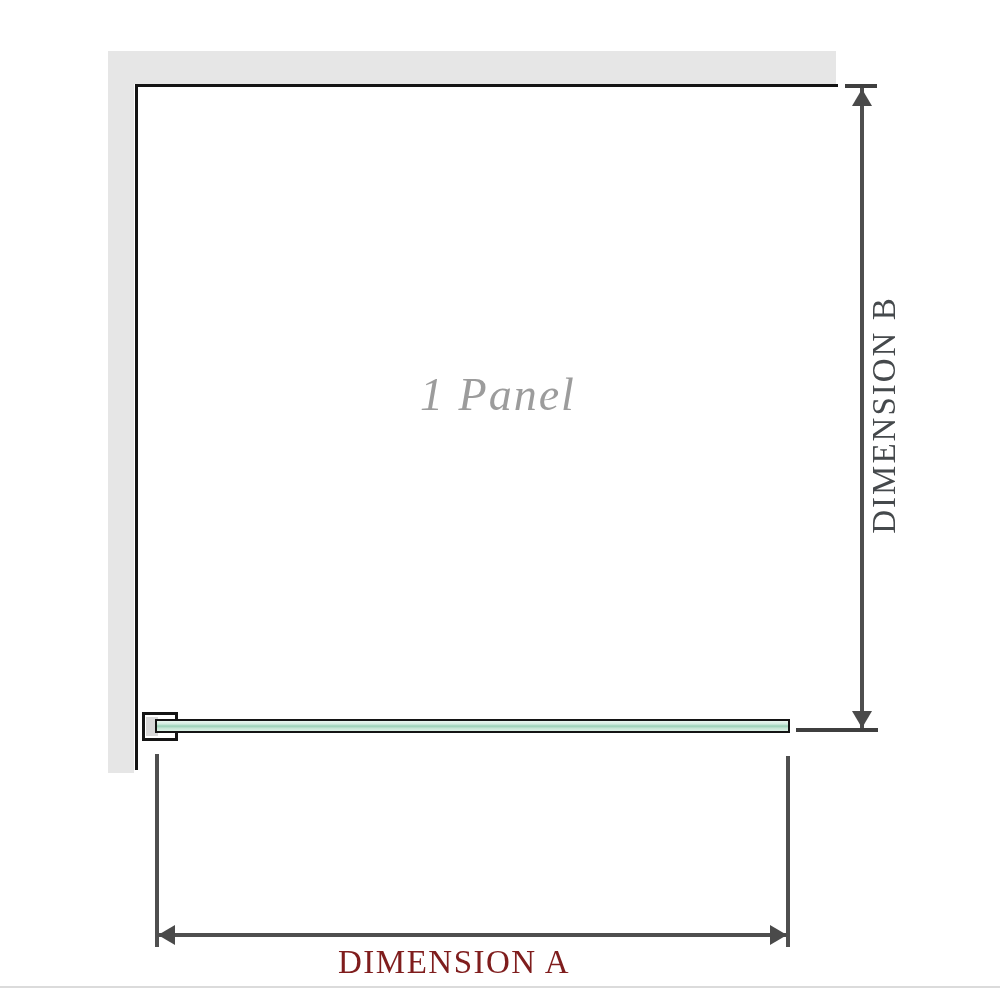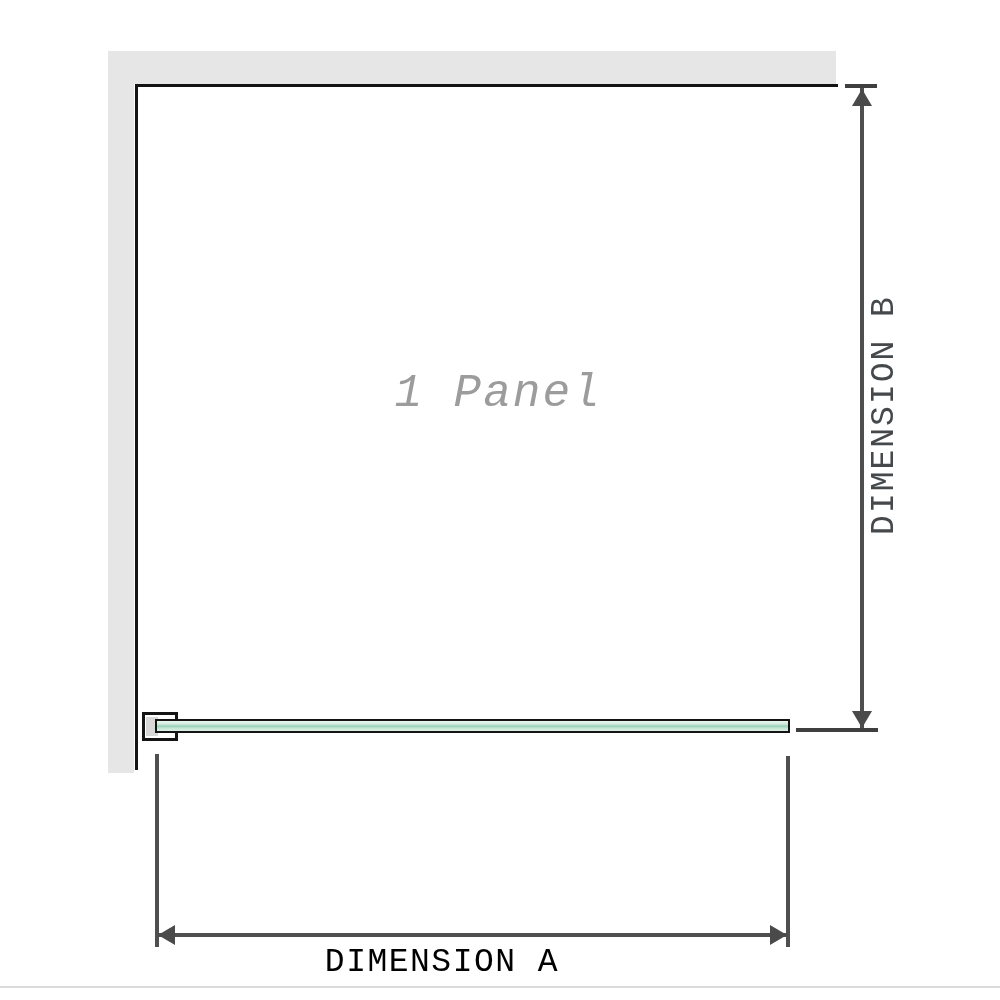--- a/index.html
+++ b/index.html
@@ -2,21 +2,21 @@
 <html><head>
 <meta charset="utf-8">
 <style>
   html, body { margin: 0; padding: 0; background: #ffffff; }
   .stage {
     position: relative;
     width: 1000px;
     height: 1000px;
     background: #ffffff;
     overflow: hidden;
-    font-family: Liberation Mono, monospace;
+    font-family: Liberation Serif, serif;
   }
   .abs { position: absolute; }
 
   
   .wall-top  { left: 108px; top: 51px; width: 728px; height: 33px; background: #e6e6e6; }
   .wall-left { left: 108px; top: 51px; width: 26px;  height: 722px; background: #e6e6e6; }
 
   
   .panel-top-edge  { left: 135px; top: 84px; width: 703px; height: 3px; background: #141414; }
   .panel-left-edge { left: 135px; top: 84px; width: 3px; height: 686px; background: #141414; }
@@ -84,25 +84,25 @@
     left: 158px; top: 925px; width: 0; height: 0;
     border-top: 10px solid transparent; border-bottom: 10px solid transparent;
     border-right: 17px solid #4a4a4a;
   }
   .arrow-right {
     left: 770px; top: 925px; width: 0; height: 0;
     border-top: 10px solid transparent; border-bottom: 10px solid transparent;
     border-left: 17px solid #4a4a4a;
   }
   .dima-label {
-    left: 442px; top: 944px;
+    left: 454px; top: 944px;
     transform: translateX(-50%);
     font-size: 33px;
     letter-spacing: 1.5px;
-    color: #000000;
+    color: #7f1d1d;
     white-space: nowrap;
   }
 
   
   .separator { left: 0; top: 986px; width: 1000px; height: 2px; background: #dbdbdb; }
 </style>
 </head>
 <body>
 
 <div class="stage">

